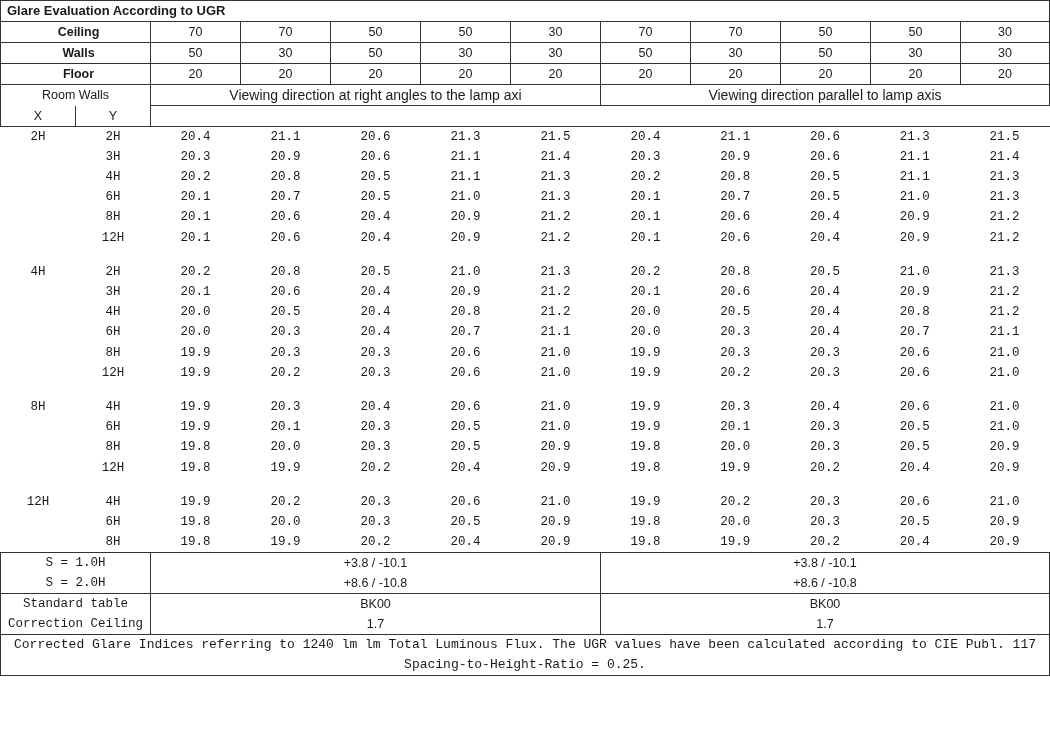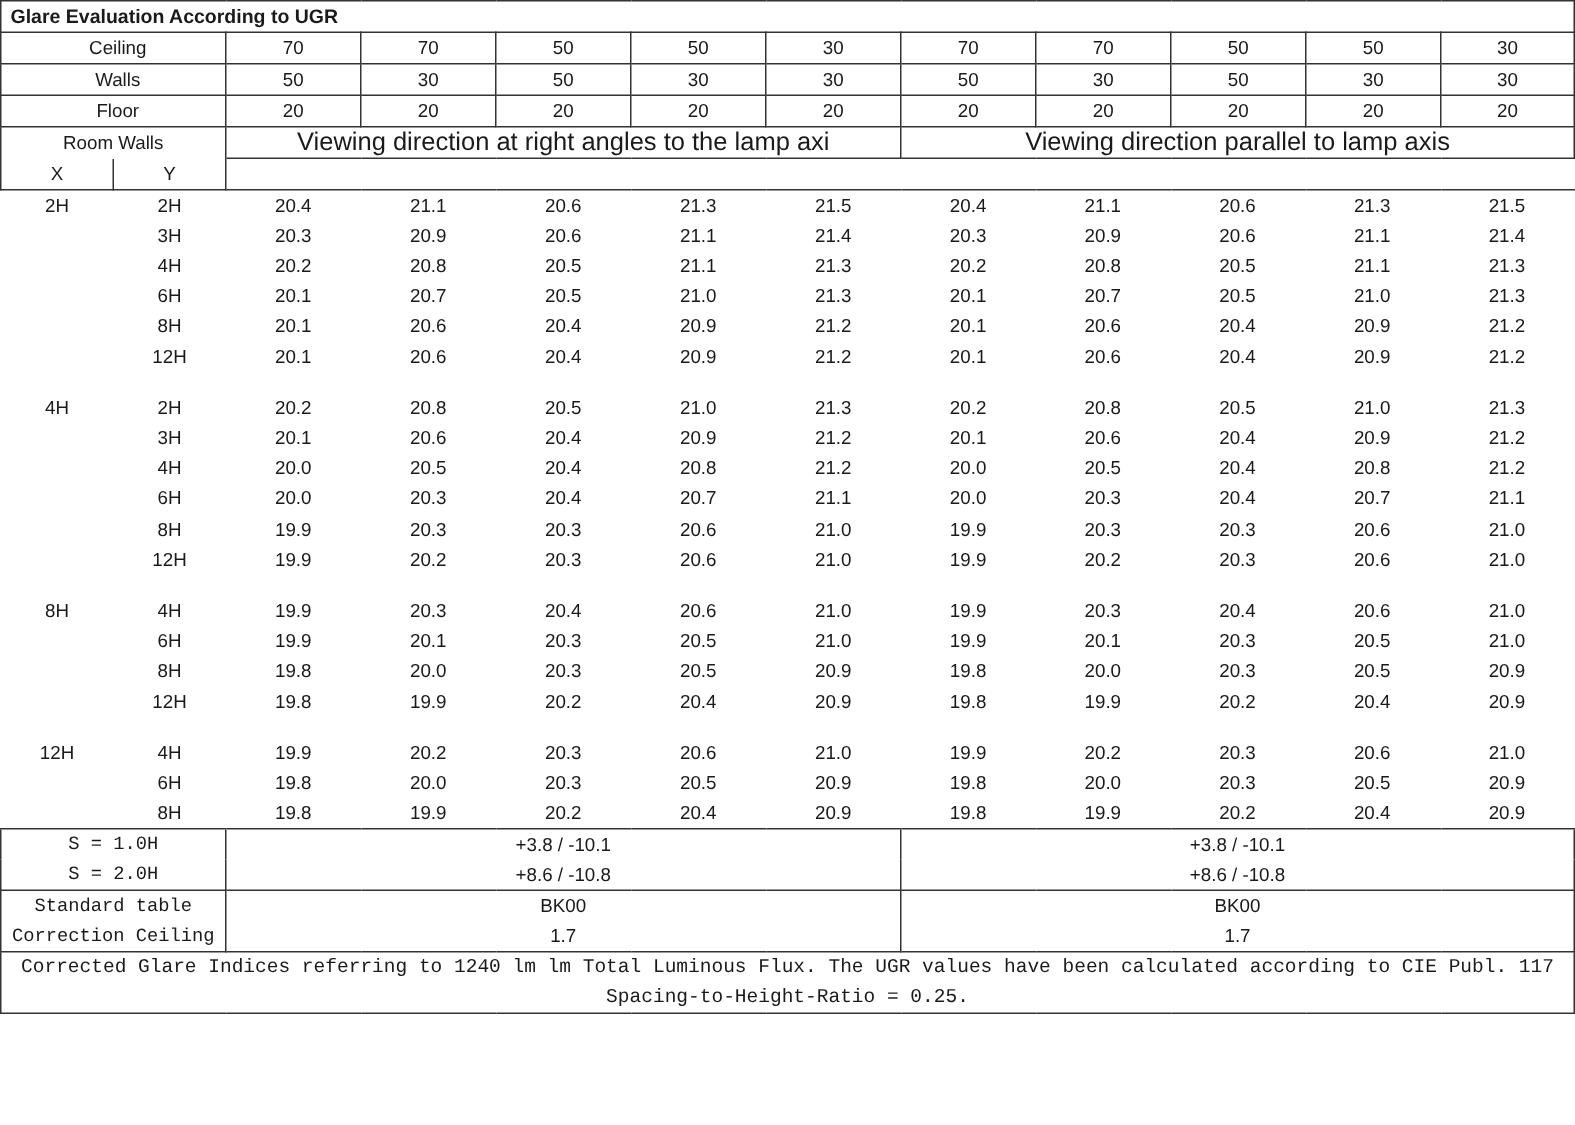--- a/index.html
+++ b/index.html
@@ -38,41 +38,43 @@
     text-align: left !important;
     font-weight: bold;
     font-size: 13px;
     padding-left: 6px !important;
     height: 21px;
     line-height: 21px;
   }
   .rowlabel {
     text-align: left;
     padding-left: 6px !important;
+    font-weight: bold;
   }
   
   .grouphdr {
-    font-size: 17px;
+    font-size: 14px;
   }
   .nb-top {
     border-top: none !important;
   }
   .nb-bottom {
     border-bottom: none !important;
   }
   .nb-lr {
     border-left: none !important;
     border-right: none !important;
   }
   
   table.inner {
     border-collapse: collapse;
     width: 100%;
     table-layout: fixed;
     font-size: 12.5px;
+    font-family: Liberation Mono, monospace;
   }
   table.inner td {
     border: none;
     text-align: center;
     height: 20.2px;
     line-height: 20.2px;
     padding: 0;
     vertical-align: middle;
   }
   table.inner td.spacer {

